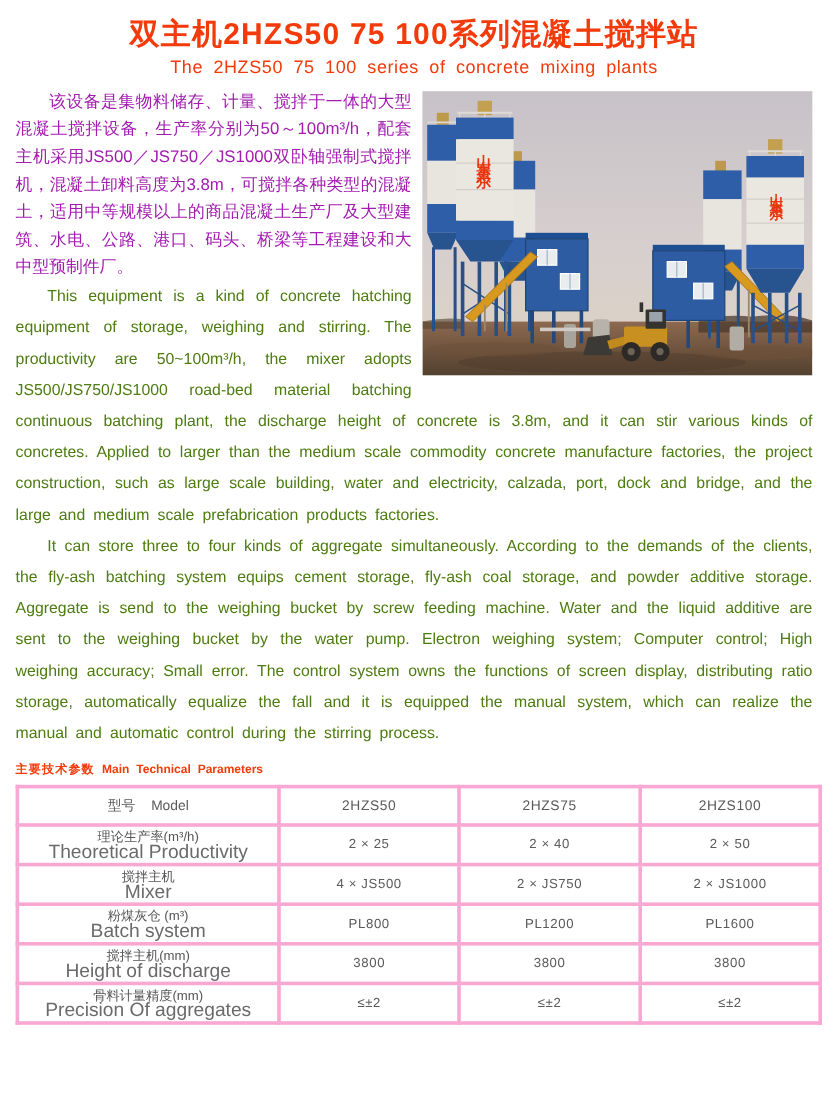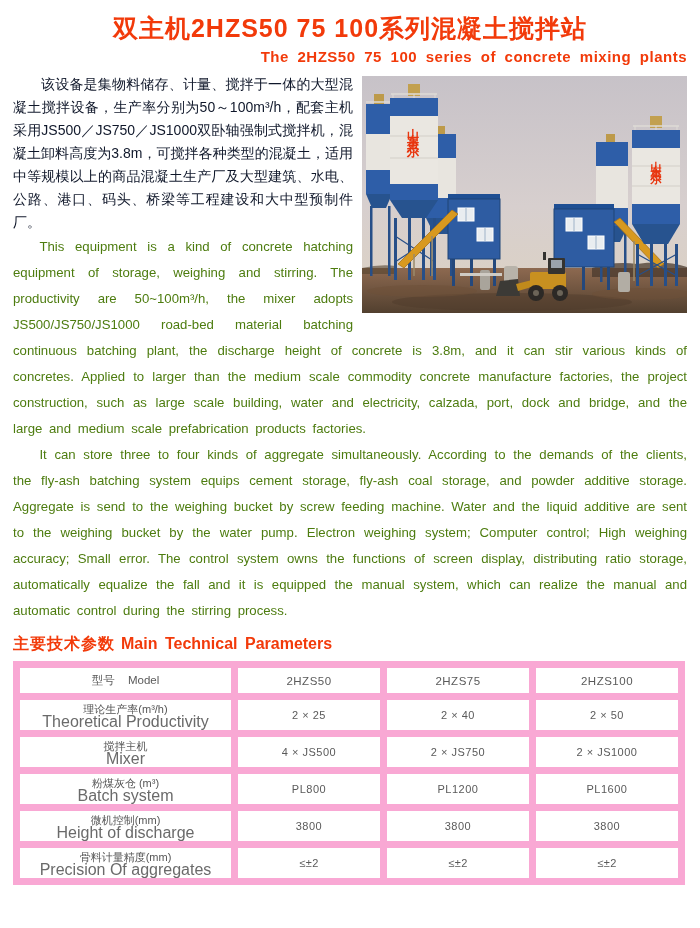--- a/index.html
+++ b/index.html
@@ -2,62 +2,62 @@
 <html><head>
 <meta charset="utf-8">
 <style>
   * { margin:0; padding:0; box-sizing:border-box; }
   html,body { background:#ffffff; }
   body {
     width:700px; height:928px; margin:0 auto; overflow:hidden;
     font-family:"Liberation Sans","DejaVu Sans",sans-serif;
     color:#5a5a5a;
   }
-  .page { width:700px; height:820px; padding:10px 13px 6px 13px; background:#fff; }
+  .page { width:700px; height:820px; padding:10px 23px 6px 13px; background:#fff; }
 
   .title-zh {
     text-align:center; color:#f23a0a; font-size:25px; font-weight:700;
     letter-spacing:1px; margin-top:2px;
   }
   .title-en {
-    text-align:right; color:#f23a0a; font-size:15px; font-weight:700;
+    text-align:center; color:#f23a0a; font-size:15px; font-weight:400;
     letter-spacing:0.5px; word-spacing:4px; margin-top:3px; margin-bottom:8px;
   }
 
   .content { text-align:justify; }
   .photo-wrap {
     float:right; width:325px; height:237px; margin:3px 0 6px 9px;
     position:relative; overflow:hidden; background:#d6cfcd;
   }
   .photo-wrap svg { display:block; width:100%; height:100%; }
   .silo-label {
     position:absolute; writing-mode:vertical-rl; text-orientation:upright;
     color:#e8350e; font-weight:700; line-height:1;
     font-family:"Liberation Sans",sans-serif;
   }
   .silo-label.left  { left:45px; top:42px; font-size:12px; letter-spacing:6px; }
   .silo-label.right { left:288px; top:76px; font-size:11px; letter-spacing:4px; }
 
   p.zh {
-    font-size:14px; line-height:23px; text-indent:2em; color:#0f172a;
+    font-size:14px; line-height:23px; text-indent:2em; color:#a21caf;
   }
   p.en {
     font-size:13.2px; line-height:26px; text-indent:2em; color:#4d7c0f;
     word-spacing:3px;
   }
-  .section-title { margin:10px 0 6px 0; font-size:16px; font-weight:700; }
+  .section-title { margin:10px 0 6px 0; font-size:10px; font-weight:700; }
   .section-title .zh { color:#f23a0a; letter-spacing:1px; }
   .section-title .en { color:#f23a0a; margin-left:6px; word-spacing:3px; }
 
   table.params {
     width:672px; border-collapse:collapse; table-layout:fixed;
     border:2px solid #3c3c3c; color:#5a5a5a;
   }
   table.params td {
-    border:7px solid #f9a8d4; text-align:center; vertical-align:middle;
+    border:3px solid #f9a8d4; text-align:center; vertical-align:middle;
     padding:2px 3px; font-size:11px;
   }
   td.col-label { width:218px; }
   .cell-zh { font-size:11px; line-height:14px; color:#555; }
   .cell-en { font-size:16px; line-height:12px; color:#6a6a6a; }
   .cell-val { font-size:11px; letter-spacing:0.5px; }
   tr.r-head td { height:32px; font-size:11.5px; }
   tr.r-mid td { height:30px; }
   .head-label .zh { margin-right:10px; }
 </style>
@@ -248,21 +248,21 @@
           <div class="cell-zh">粉煤灰仓 (m³)</div>
           <div class="cell-en">Batch system</div>
         </td>
         <td class="cell-val">PL800</td>
         <td class="cell-val">PL1200</td>
         <td class="cell-val">PL1600</td>
       </tr>
 
       <tr class="r-mid">
         <td class="col-label">
-          <div class="cell-zh">微机控制(mm)</div>
+          <div class="cell-zh">搅拌主机(mm)</div>
           <div class="cell-en">Height of discharge</div>
         </td>
         <td class="cell-val">3800</td>
         <td class="cell-val">3800</td>
         <td class="cell-val">3800</td>
       </tr>
 
       <tr class="r-mid">
         <td class="col-label">
           <div class="cell-zh">骨料计量精度(mm)</div>

